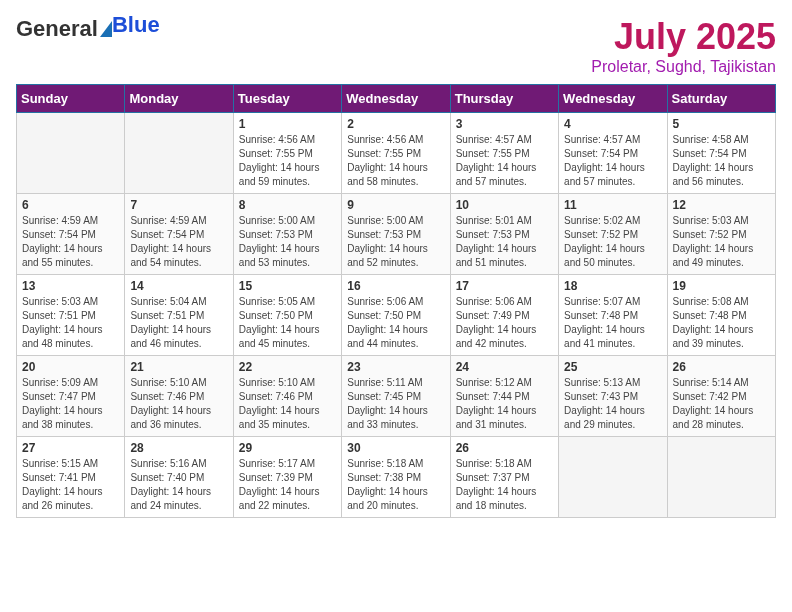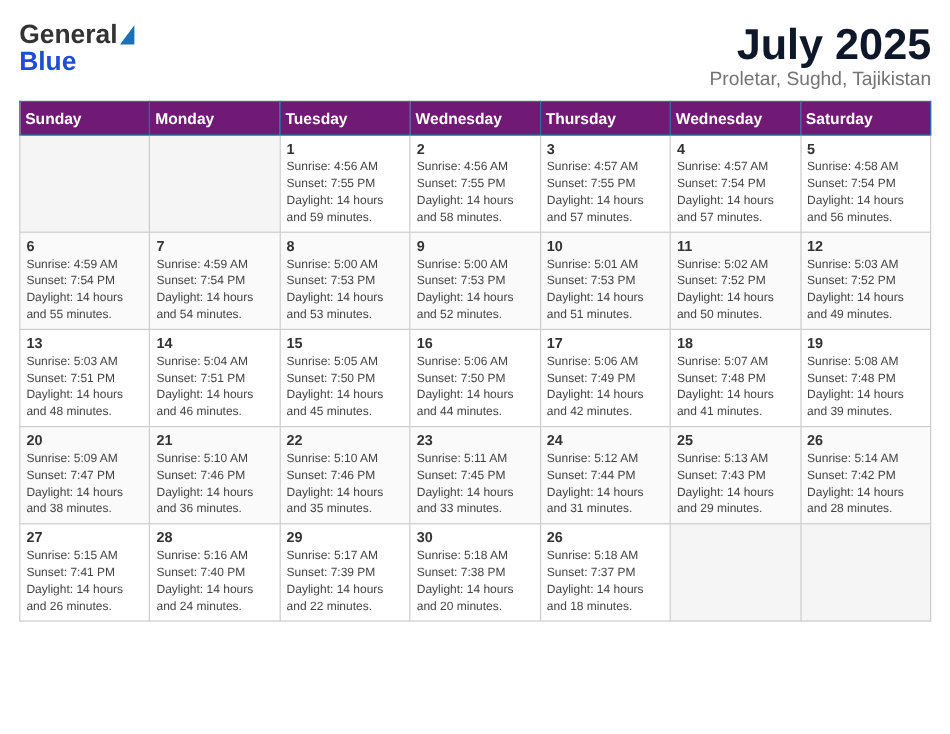--- a/index.html
+++ b/index.html
@@ -11,21 +11,20 @@
       padding: 16px;
     }
     .header {
       display: flex;
       justify-content: space-between;
       align-items: flex-start;
       margin-bottom: 8px;
     }
     .logo {
       display: flex;
-      flex-direction: column;
       align-items: flex-start;
     }
     .logo-triangle {
       width: 0;
       height: 0;
       border-left: 12px solid transparent;
       border-bottom: 16px solid #1a6fb5;
       display: inline-block;
       margin-left: 2px;
       vertical-align: middle;
@@ -33,25 +32,25 @@
     .logo-row {
       display: flex;
       align-items: center;
     }
     .title-block {
       text-align: right;
     }
     .month-title {
       font-size: 36px;
       font-weight: bold;
-      color: #0f172a;
+      color: #be185d;
     }
     .location-title {
       font-size: 16px;
-      color: #737373;
+      color: #a21caf;
     }
     .calendar {
       width: 100%;
       border-collapse: collapse;
       border: 1px solid #ccc;
     }
     .calendar th {
       background: #701a75;
       color: #fff;
       font-size: 13px;

